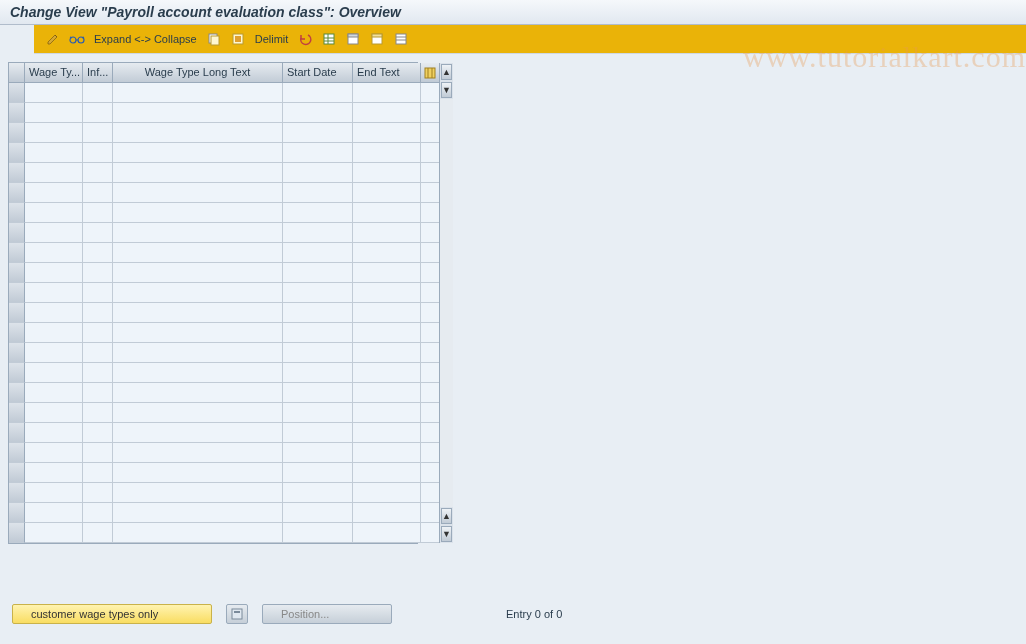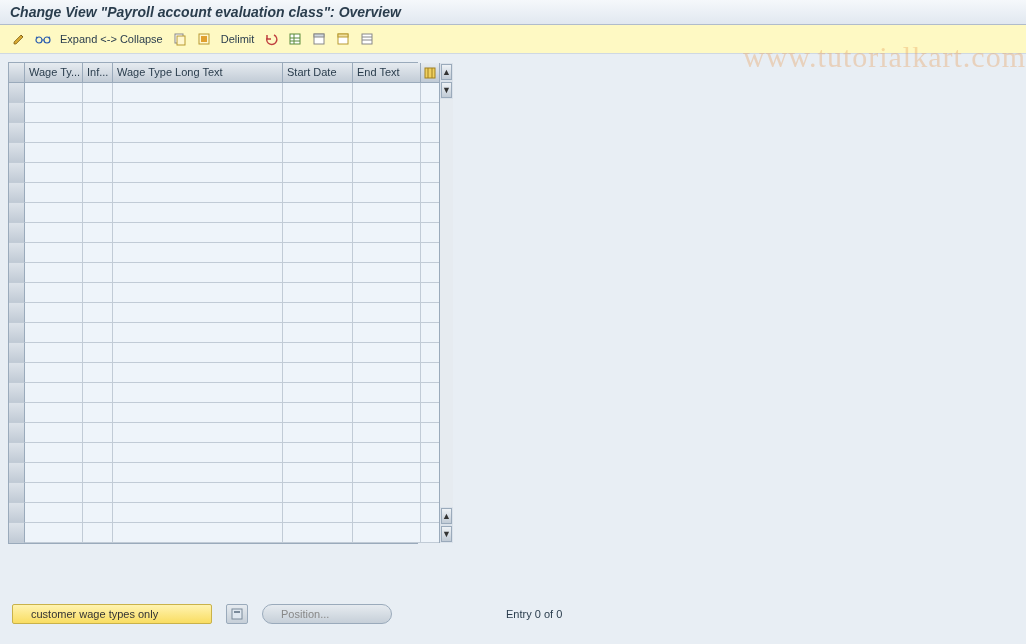--- a/index.html
+++ b/index.html
@@ -20,21 +20,22 @@
       font-weight: bold;
       font-size: 14px;
       color: #2a3d4d;
     }
     .toolbar {
       padding: 5px 10px;
       display: flex;
       align-items: center;
       gap: 6px;
       border-bottom: 1px solid #cfd8e2;
-      background: #fef9c3;
+      background: #eab308;
+      margin-left: 34px;
     }
     .tb-icon {
       width: 18px;
       height: 18px;
       display: inline-flex;
       align-items: center;
       justify-content: center;
       cursor: pointer;
       border: 1px solid transparent;
       border-radius: 2px;
@@ -95,21 +96,21 @@
       height: 20px;
     }
     .gb-cell {
       border-right: 1px solid #c1cbd6;
       border-bottom: 1px solid #c1cbd6;
       background: #eef4fa;
       height: 20px;
     }
     .col-wagety { width: 58px; }
     .col-inf { width: 30px; }
-    .col-long { width: 170px; }
+    .col-long { width: 170px; text-align: center; }
     .col-start { width: 70px; }
     .col-end { width: 68px; }
     .config-col {
       width: 18px;
       height: 20px;
       background: linear-gradient(to bottom,#e6ebf0,#c0cad5);
       border-bottom: 1px solid #9aaabb;
       display: flex;
       align-items:center;
       justify-content:center;
@@ -149,21 +150,21 @@
       border-radius: 2px;
       color: #333;
       cursor: pointer;
       min-width: 200px;
       text-align: left;
     }
     .btn-gray {
       background: linear-gradient(to bottom,#e6ebf0,#c6cfd8);
       border: 1px solid #9aaabb;
       padding: 3px 18px;
-      border-radius: 10px;
+      border-radius: 2px;
       color: #888;
       cursor: pointer;
       min-width: 130px;
       text-align: center;
       display:flex;align-items:center;gap:6px;
     }
     .btn-icon-small{
       width:22px;height:20px;
       background: linear-gradient(to bottom,#e6ebf0,#c6cfd8);
       border:1px solid #9aaabb;border-radius:2px;

